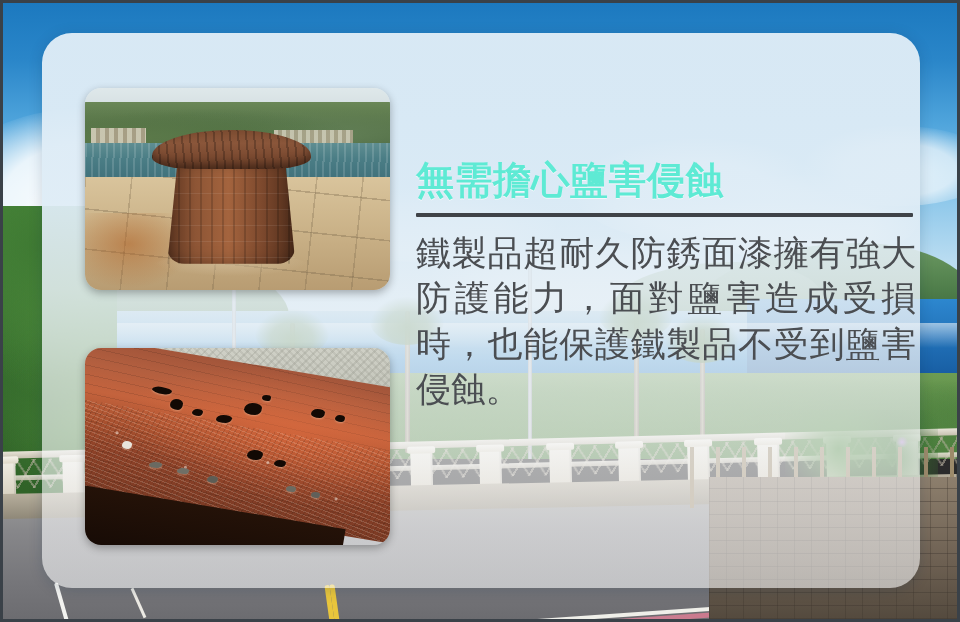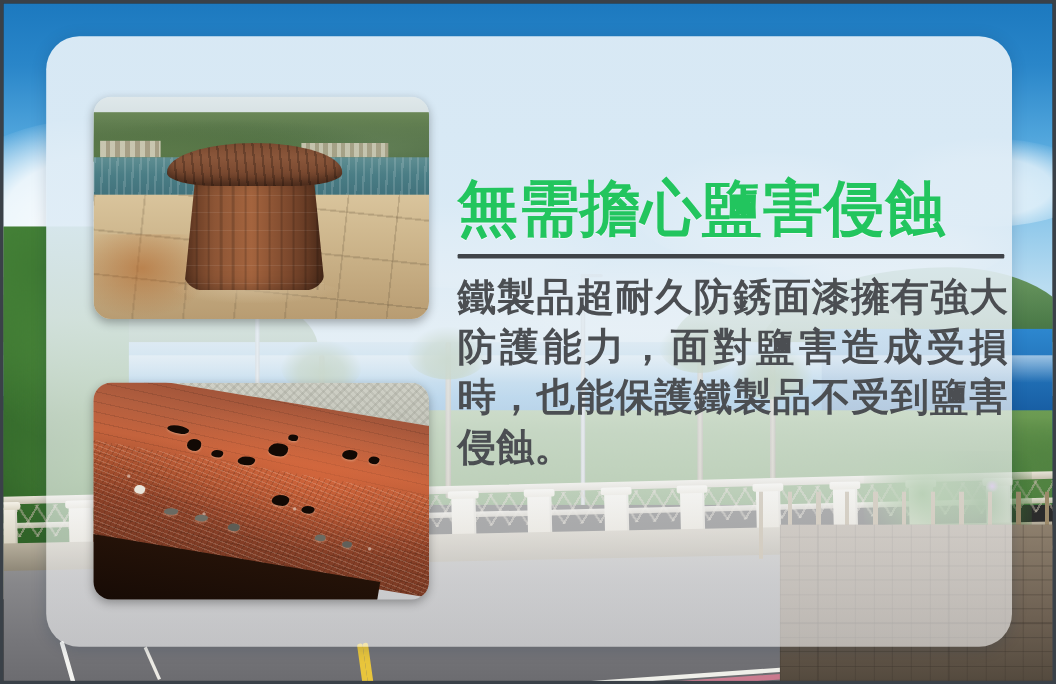--- a/index.html
+++ b/index.html
@@ -405,41 +405,41 @@
 
   
   #text-col {
     position: absolute;
     left: 416px; top: 160px;
     width: 500px;
     z-index: 30;
   }
   #headline {
     font-family: "DejaVu Sans", "Liberation Sans", sans-serif;
-    font-size: 55px;
+    font-size: 38px;
     font-weight: 700;
     line-height: 1.07;
     letter-spacing: 0.5px;
-    color: #22c55e;
+    color: #5eead4;
     white-space: nowrap;
     text-shadow: 0 1px 0 rgba(255,255,255,.6);
   }
   #headline-rule {
     margin-top: 12px;
     width: 497px;
     height: 4px;
     background: #3f4348;
     border-radius: 1px;
   }
   #body-text {
     margin-top: 14px;
     width: 500px;
     font-family: "DejaVu Sans", "Liberation Sans", sans-serif;
     font-size: 35px;
-    font-weight: 700;
+    font-weight: 400;
     line-height: 1.30;
     letter-spacing: -0.2px;
     color: #4b4e52;
     text-align: justify;
     text-justify: inter-character;
   }
 </style>
 </head>
 <body>
 

